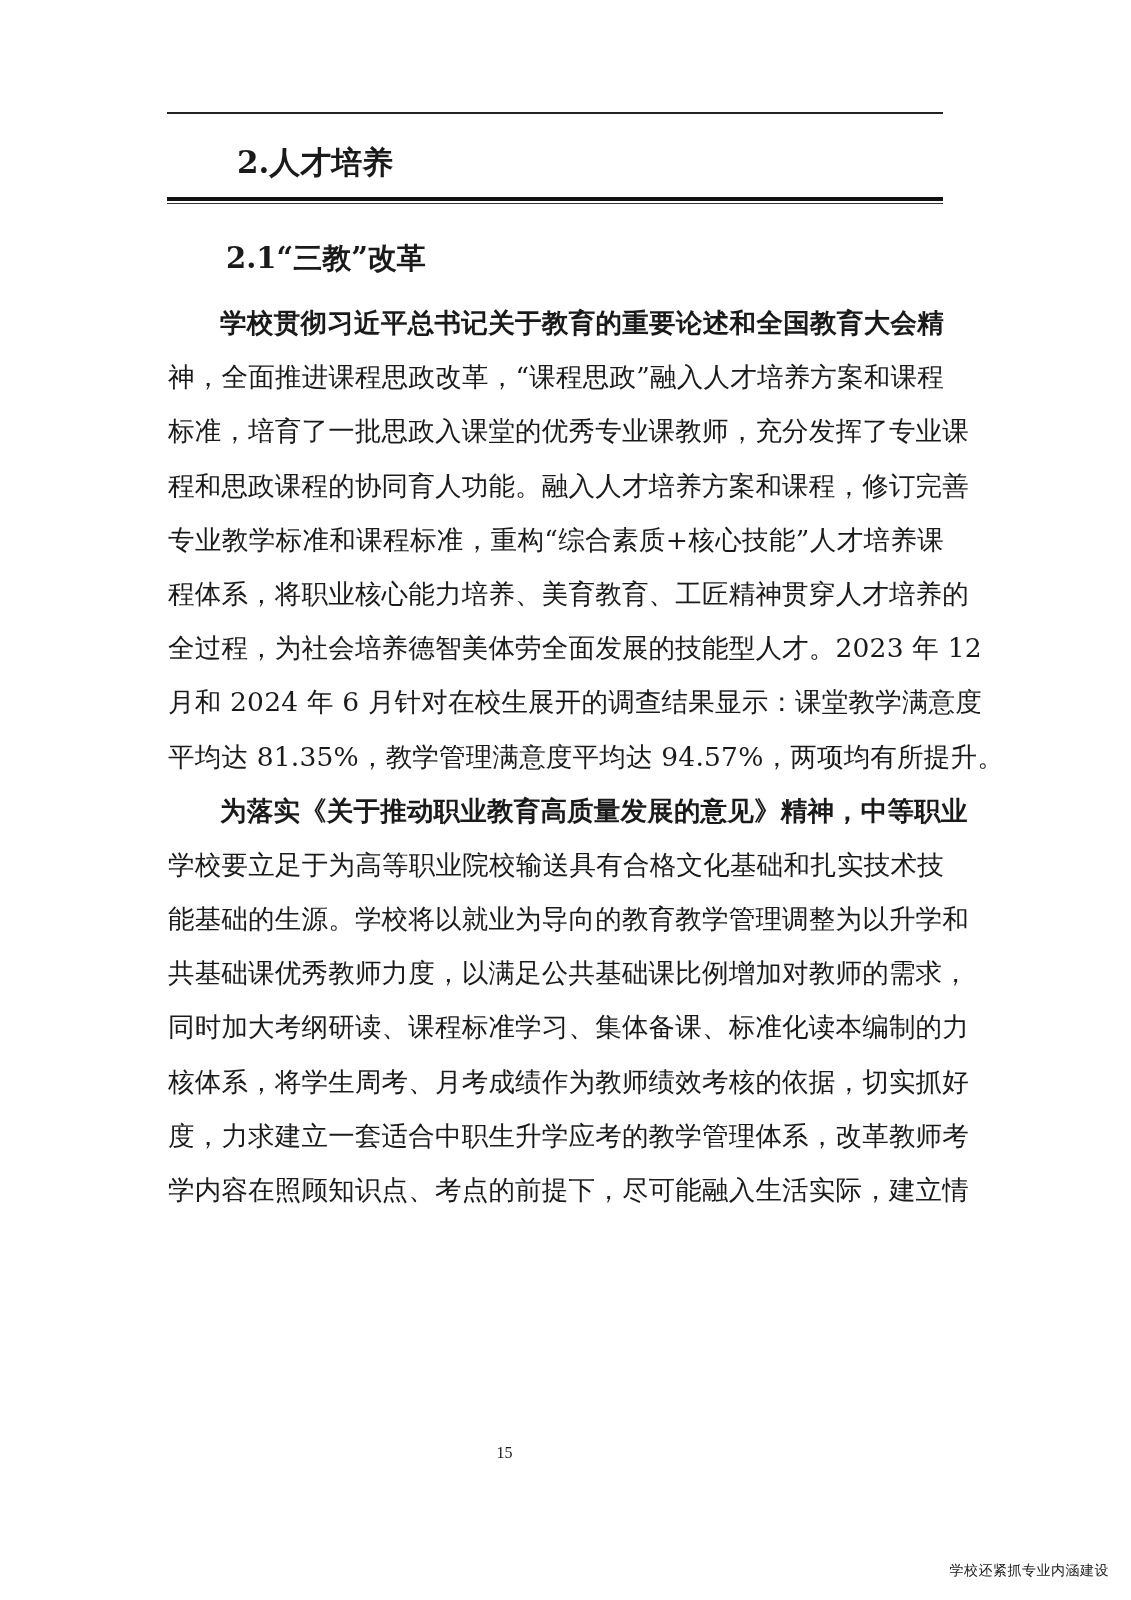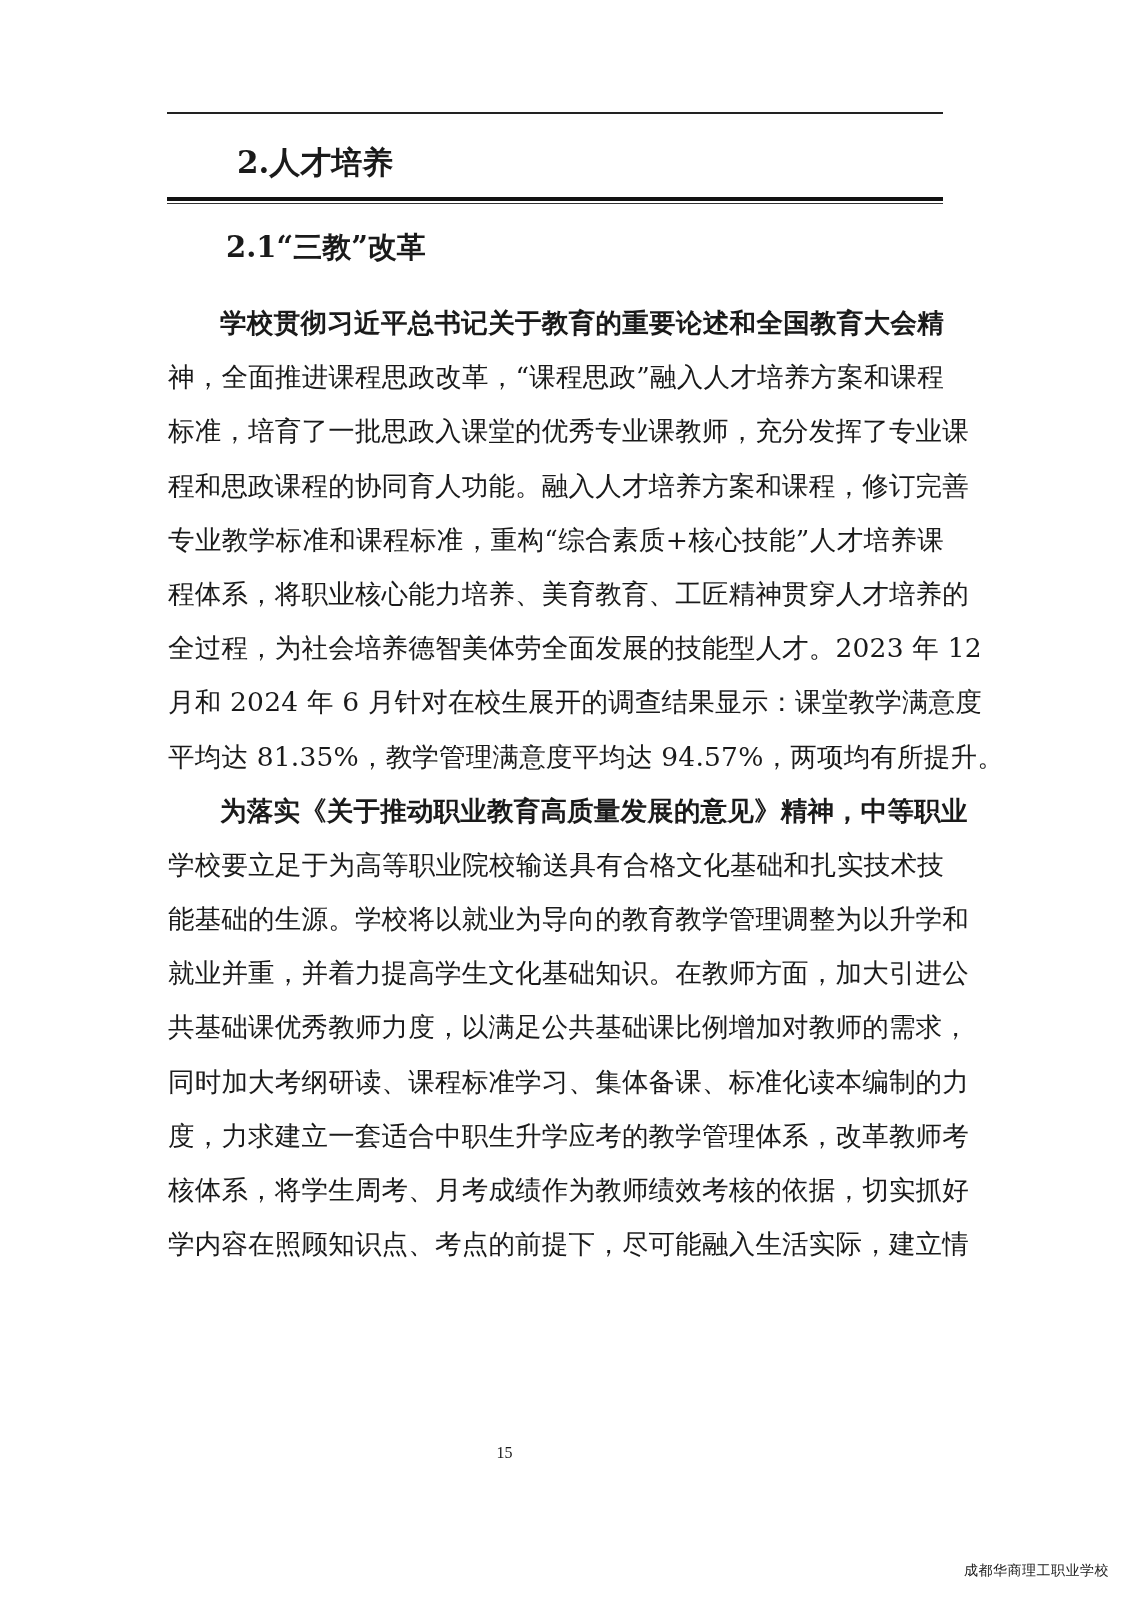--- a/index.html
+++ b/index.html
@@ -48,21 +48,21 @@
       position: absolute;
       left: 167px;
       width: 776px;
       top: 203px;
       height: 1px;
       background: #333;
     }
     .section-title {
       position: absolute;
       left: 226px;
-      top: 225px;
+      top: 236px;
       font-size: 29px;
       font-weight: bold;
       line-height: 44px;
       white-space: nowrap;
     }
     .body-text {
       position: absolute;
       left: 168px;
       top: 296px;
       width: 776px;
@@ -120,23 +120,22 @@
     <div class="line">专业教学标准和课程标准，重构“综合素质+核心技能”人才培养课</div>
     <div class="line">程体系，将职业核心能力培养、美育教育、工匠精神贯穿人才培养的</div>
     <div class="line">全过程，为社会培养德智美体劳全面发展的技能型人才。2023 年 12</div>
     <div class="line">月和 2024 年 6 月针对在校生展开的调查结果显示：课堂教学满意度</div>
     <div class="line last">平均达 81.35%，教学管理满意度平均达  94.57%，两项均有所提升。</div>
   </div>
   <div>
     <div class="line indent">为落实《关于推动职业教育高质量发展的意见》精神，中等职业</div>
     <div class="line">学校要立足于为高等职业院校输送具有合格文化基础和扎实技术技</div>
     <div class="line">能基础的生源。学校将以就业为导向的教育教学管理调整为以升学和</div>
-    <div class="line">就业并重，并着力提高学生文化基础知识。在教师方面，加大引进公</div>
     <div class="line">共基础课优秀教师力度，以满足公共基础课比例增加对教师的需求，</div>
     <div class="line">同时加大考纲研读、课程标准学习、集体备课、标准化读本编制的力</div>
+    <div class="line">核体系，将学生周考、月考成绩作为教师绩效考核的依据，切实抓好</div>
     <div class="line">度，力求建立一套适合中职生升学应考的教学管理体系，改革教师考</div>
-    <div class="line">核体系，将学生周考、月考成绩作为教师绩效考核的依据，切实抓好</div>
     <div class="line">学内容在照顾知识点、考点的前提下，尽可能融入生活实际，建立情</div>
   </div>
 </div>
 
 <div class="page-number">15</div>
-<div class="footer-school">成都华商理工职业学校</div>
+<div class="footer-school">学校还紧抓专业内涵建设</div>
 
 </body></html>

